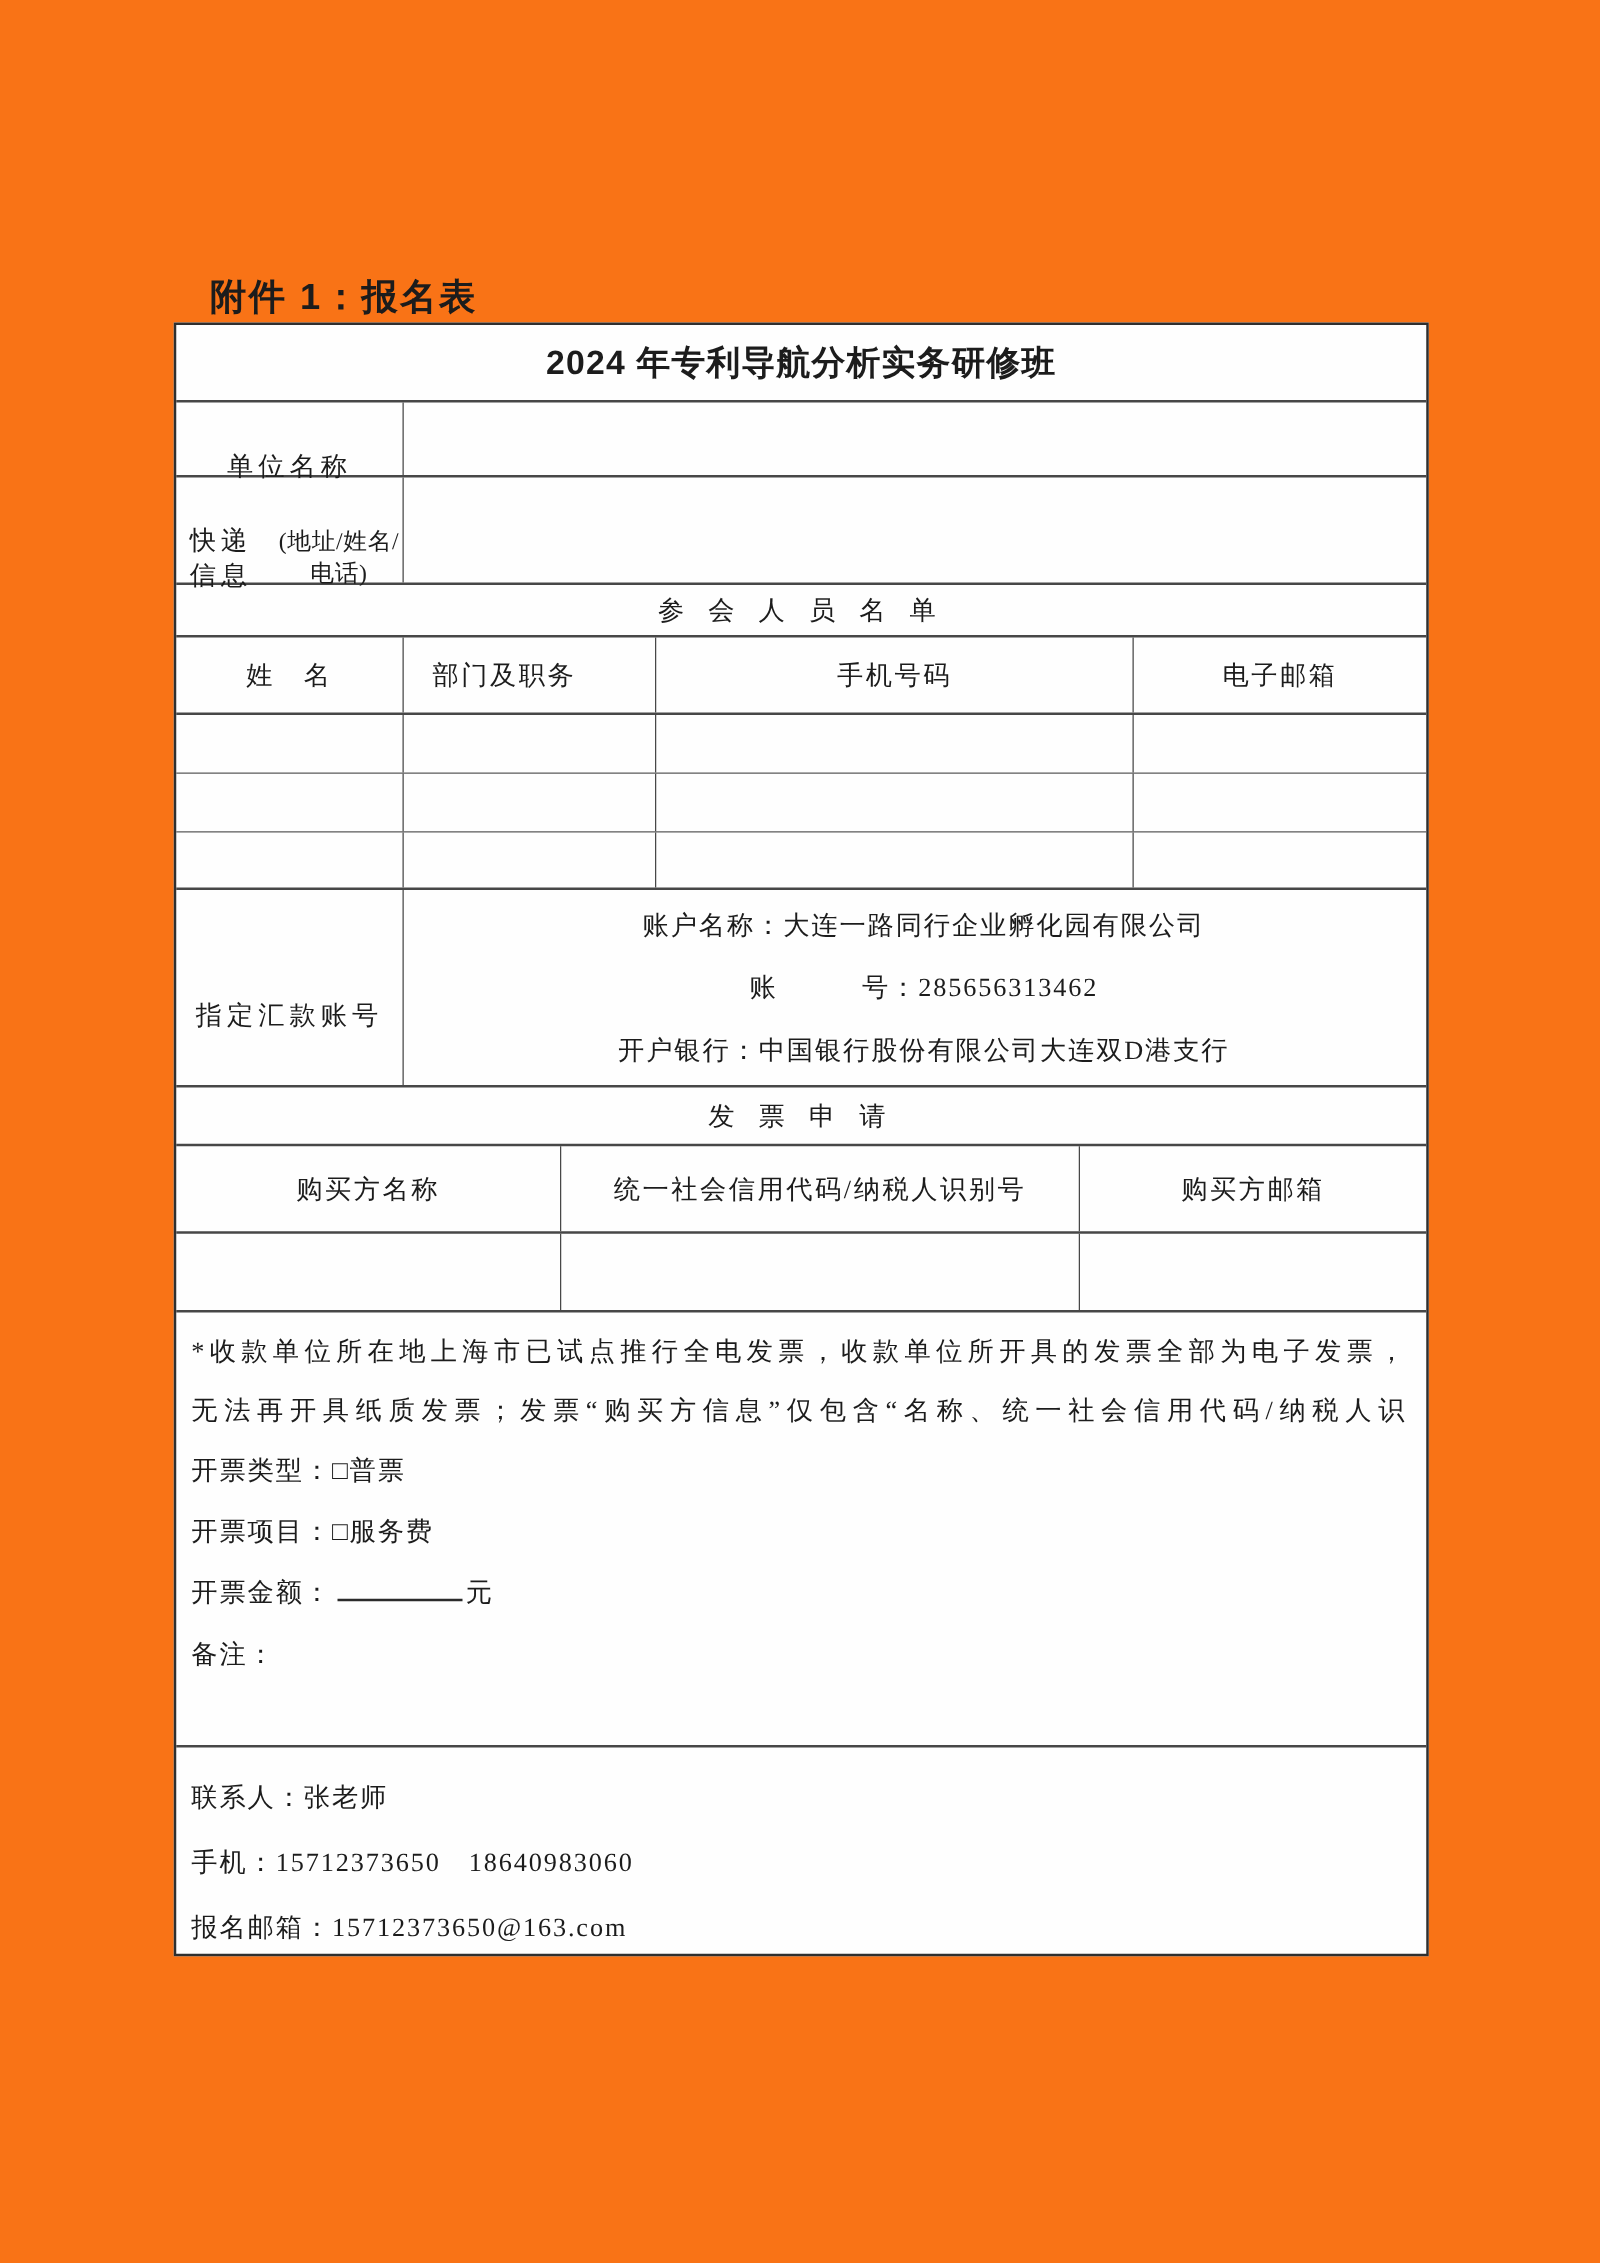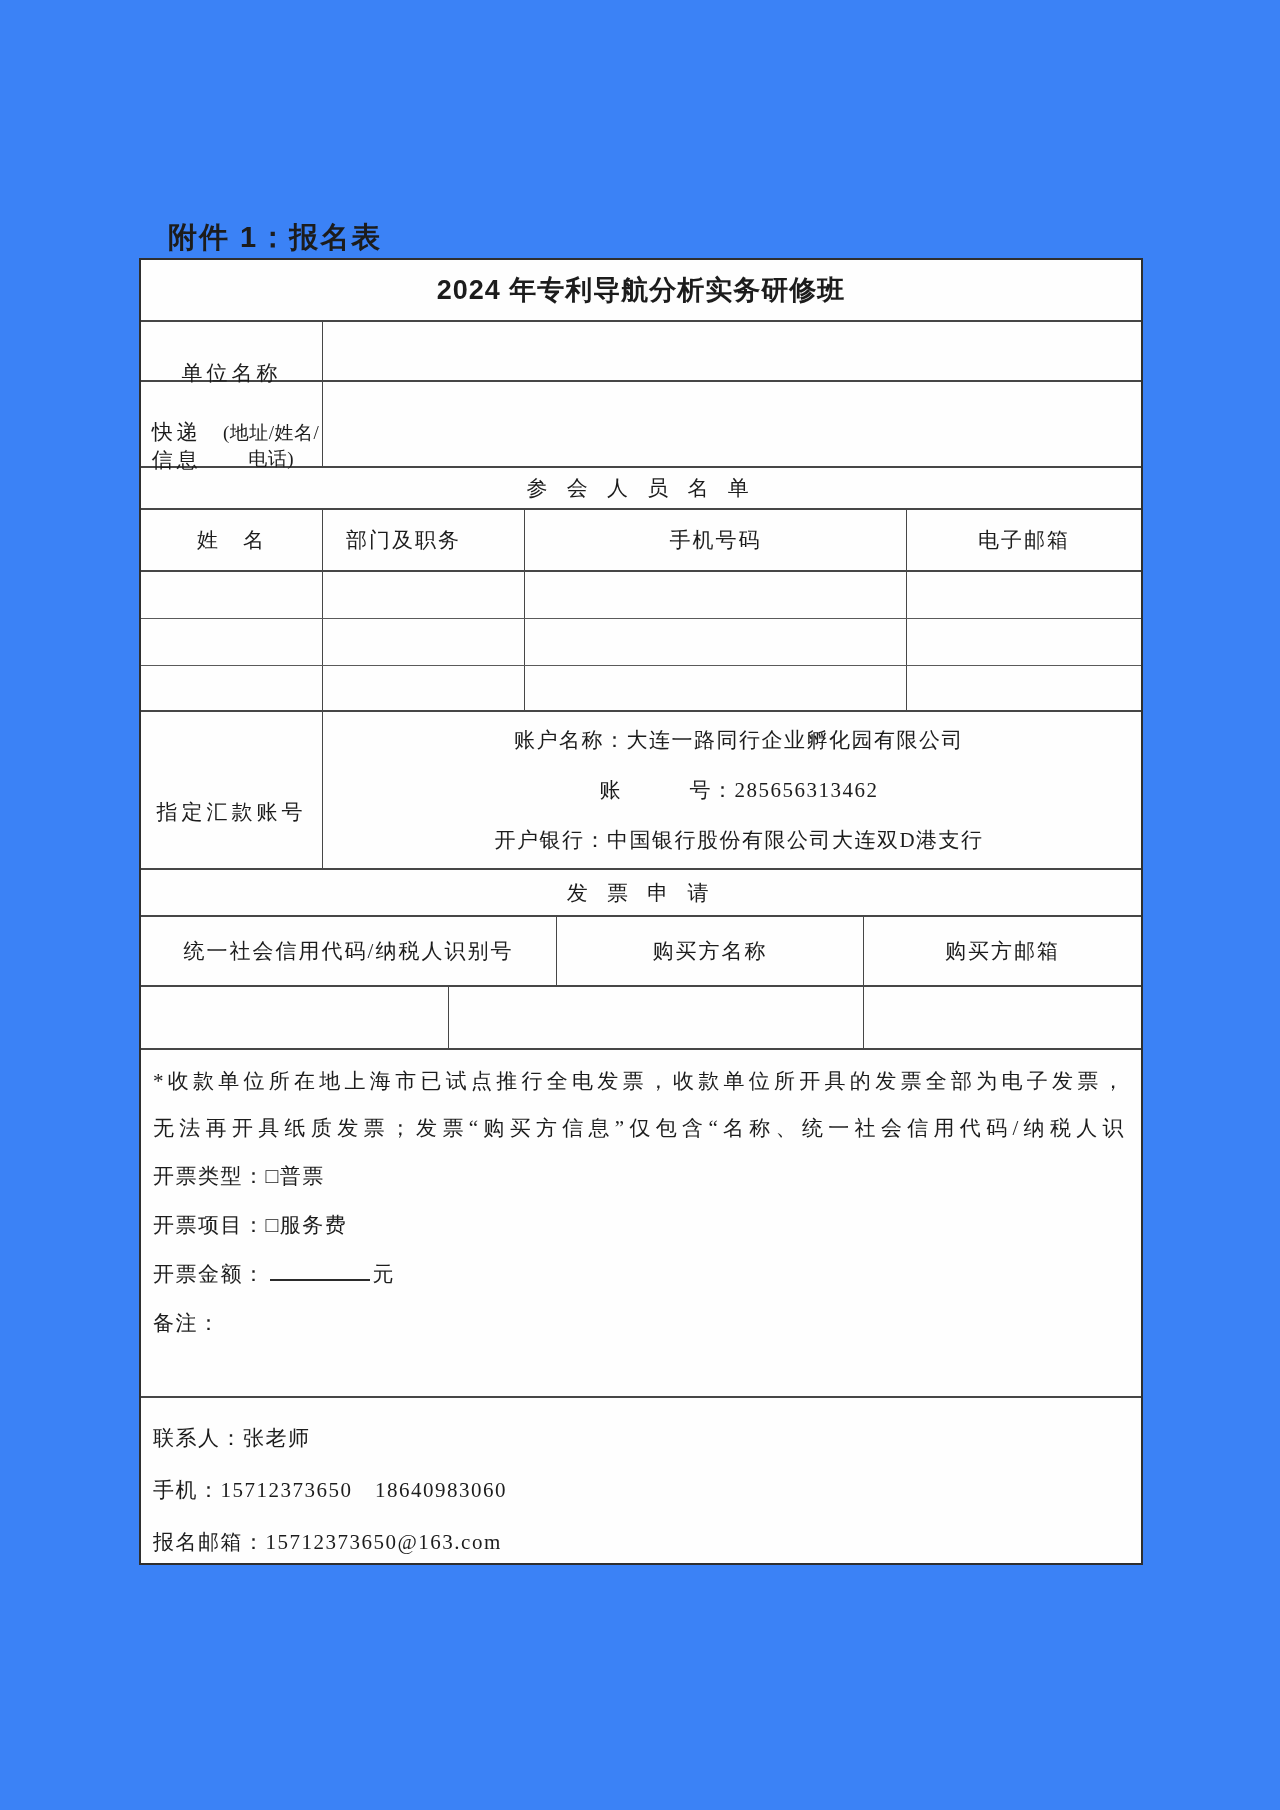--- a/index.html
+++ b/index.html
@@ -1,19 +1,19 @@
 <!DOCTYPE html>
 <html><head>
 <meta charset="utf-8">
 <style>
   html,body{margin:0;padding:0;background:#e8e8e8;}
   .page{
     position:relative;
     width:1280px;height:1810px;
-    background:#3b82f6;
+    background:#f97316;
     font-family:"Liberation Serif", serif;
     color:#1c1c1c;
     overflow:hidden;
   }
   .heading{
     position:absolute;left:168px;top:218px;
     font-family:"Liberation Sans", sans-serif;
     font-weight:bold;font-size:29px;letter-spacing:2px;
   }
   .form-table{
@@ -136,22 +136,22 @@
         <div>账　　　号：285656313462</div>
         <div>开户银行：中国银行股份有限公司大连双D港支行</div>
       </div>
     </div>
 
     <div class="row r-inv-title">
       <div class="cell full section-title">发 票 申 请</div>
     </div>
 
     <div class="row r-inv-header">
+      <div class="cell col-buyer hdr">购买方名称</div>
       <div class="cell col-tax hdr">统一社会信用代码/纳税人识别号</div>
-      <div class="cell col-buyer hdr">购买方名称</div>
       <div class="cell col-bemail hdr">购买方邮箱</div>
     </div>
 
     <div class="row r-inv-row">
       <div class="cell col-buyer"></div>
       <div class="cell col-tax"></div>
       <div class="cell col-bemail"></div>
     </div>
 
     <div class="row r-notes">

